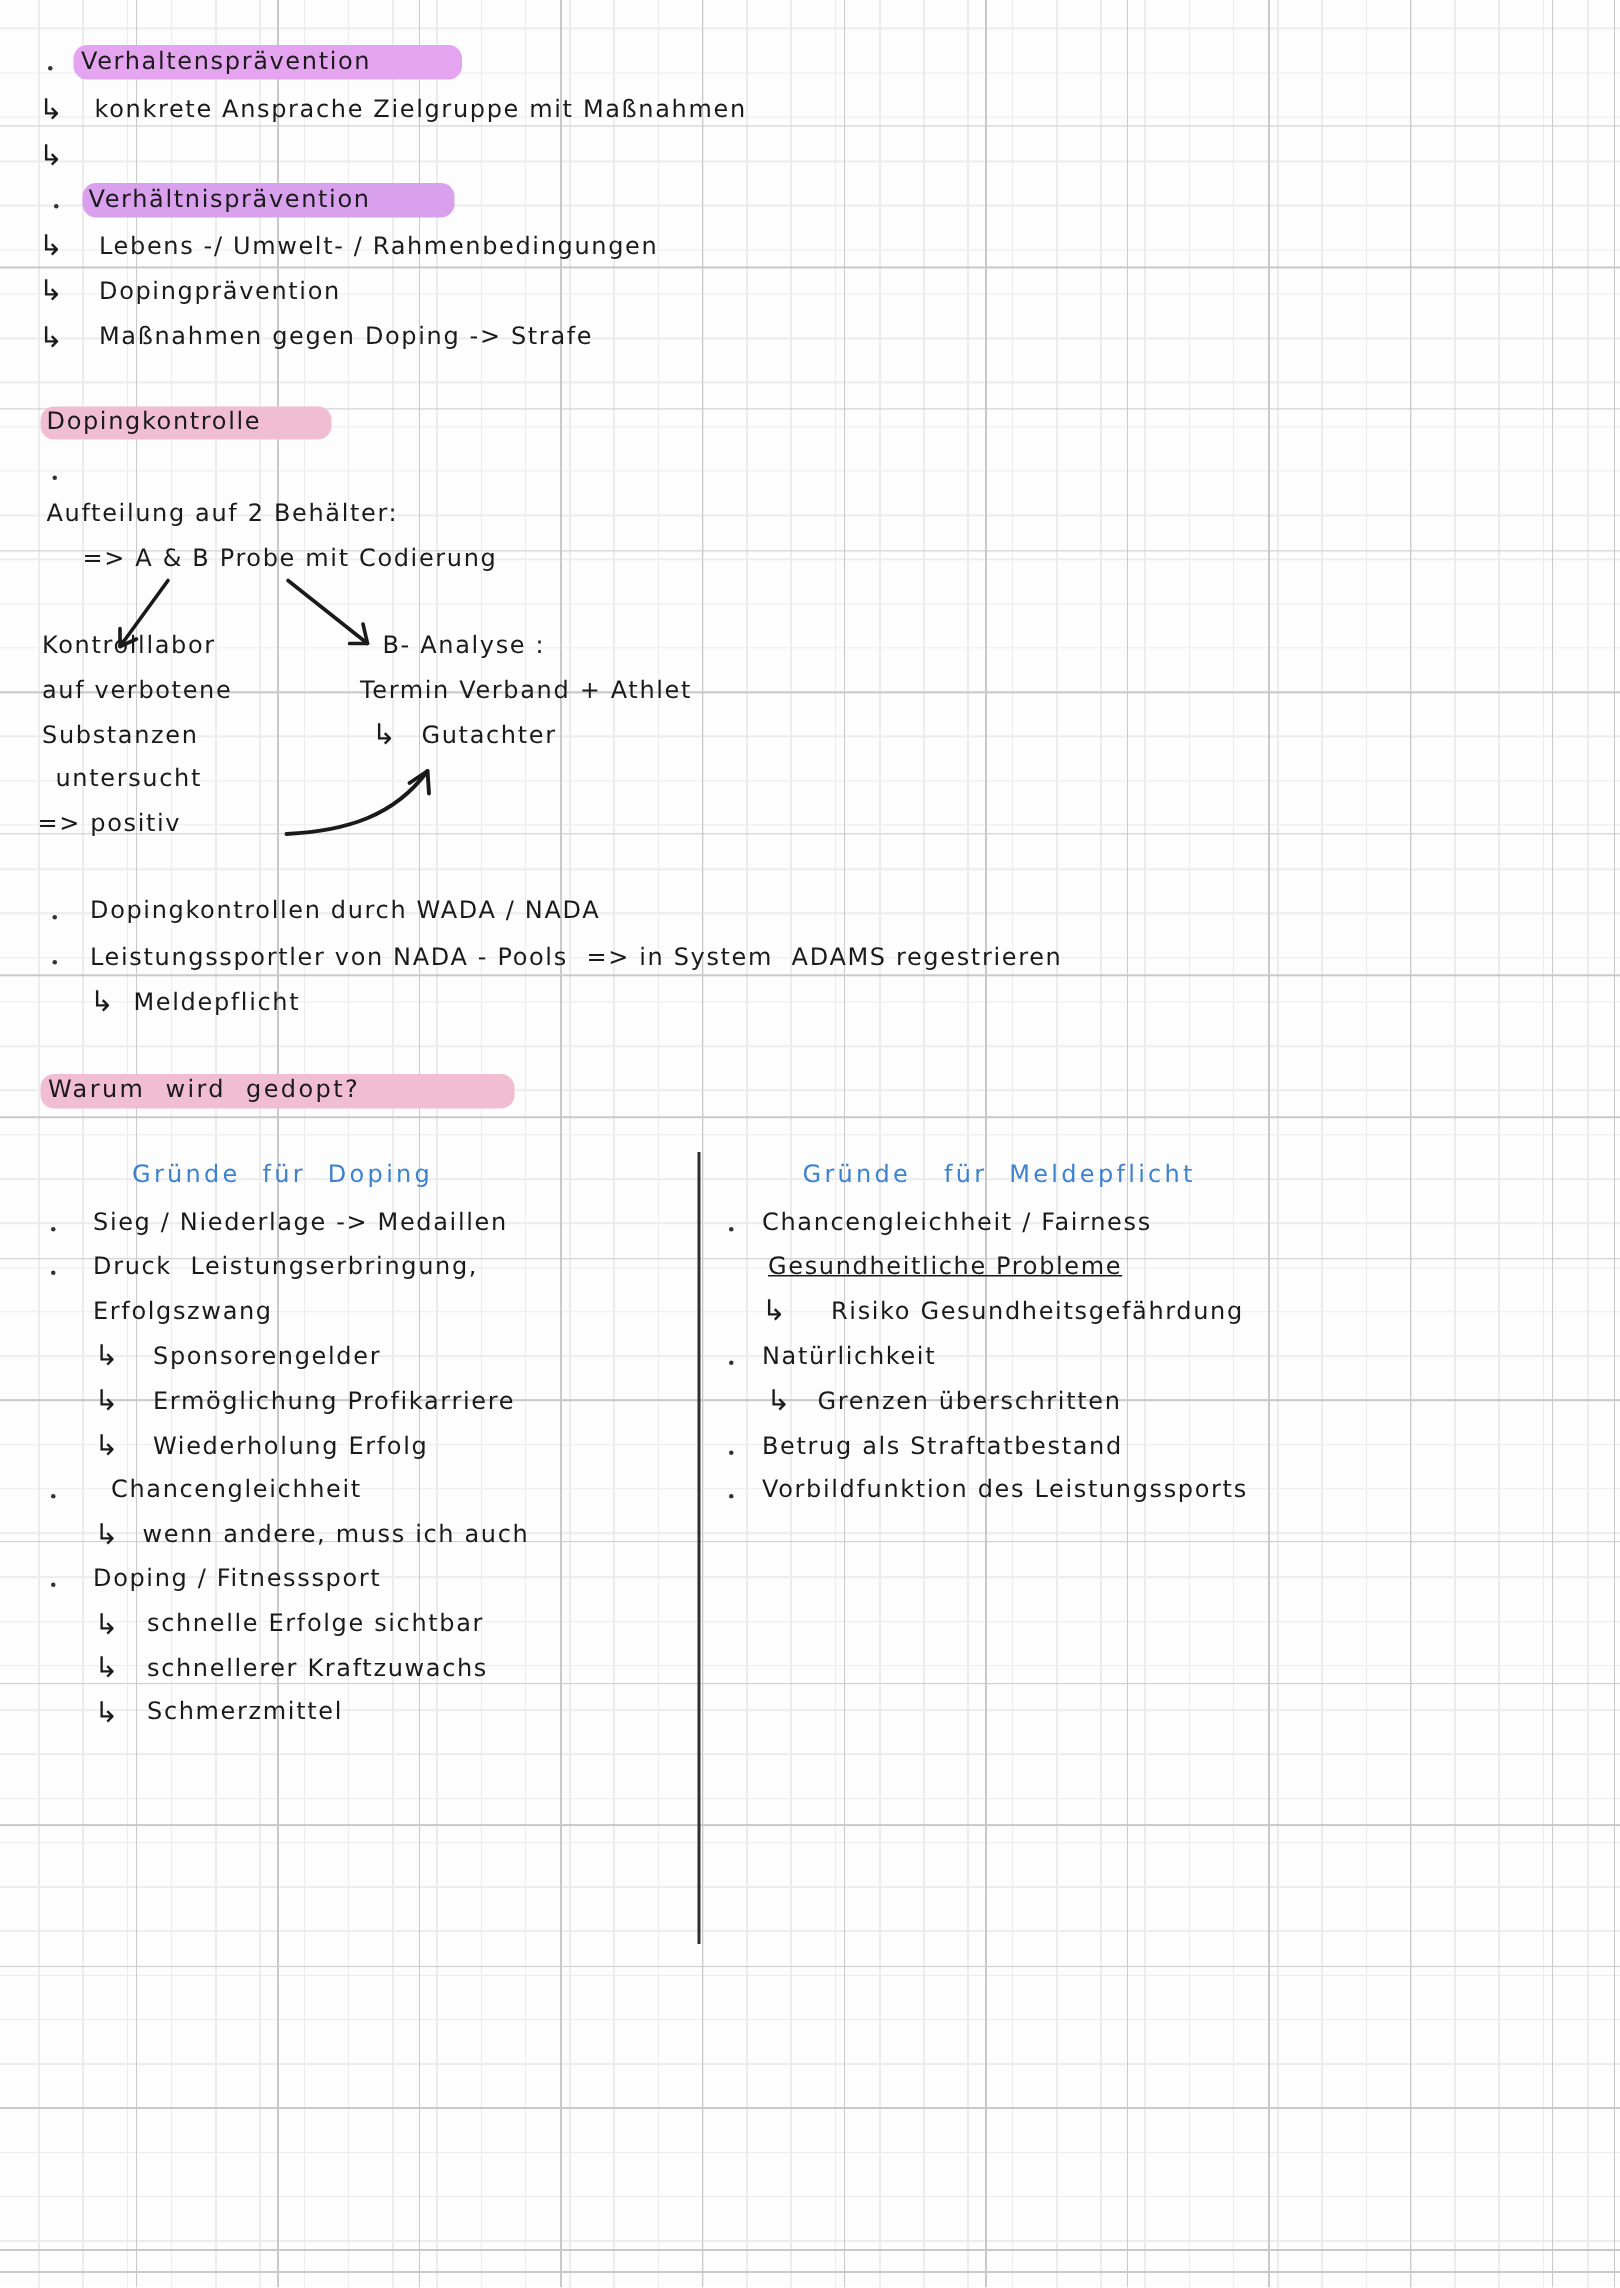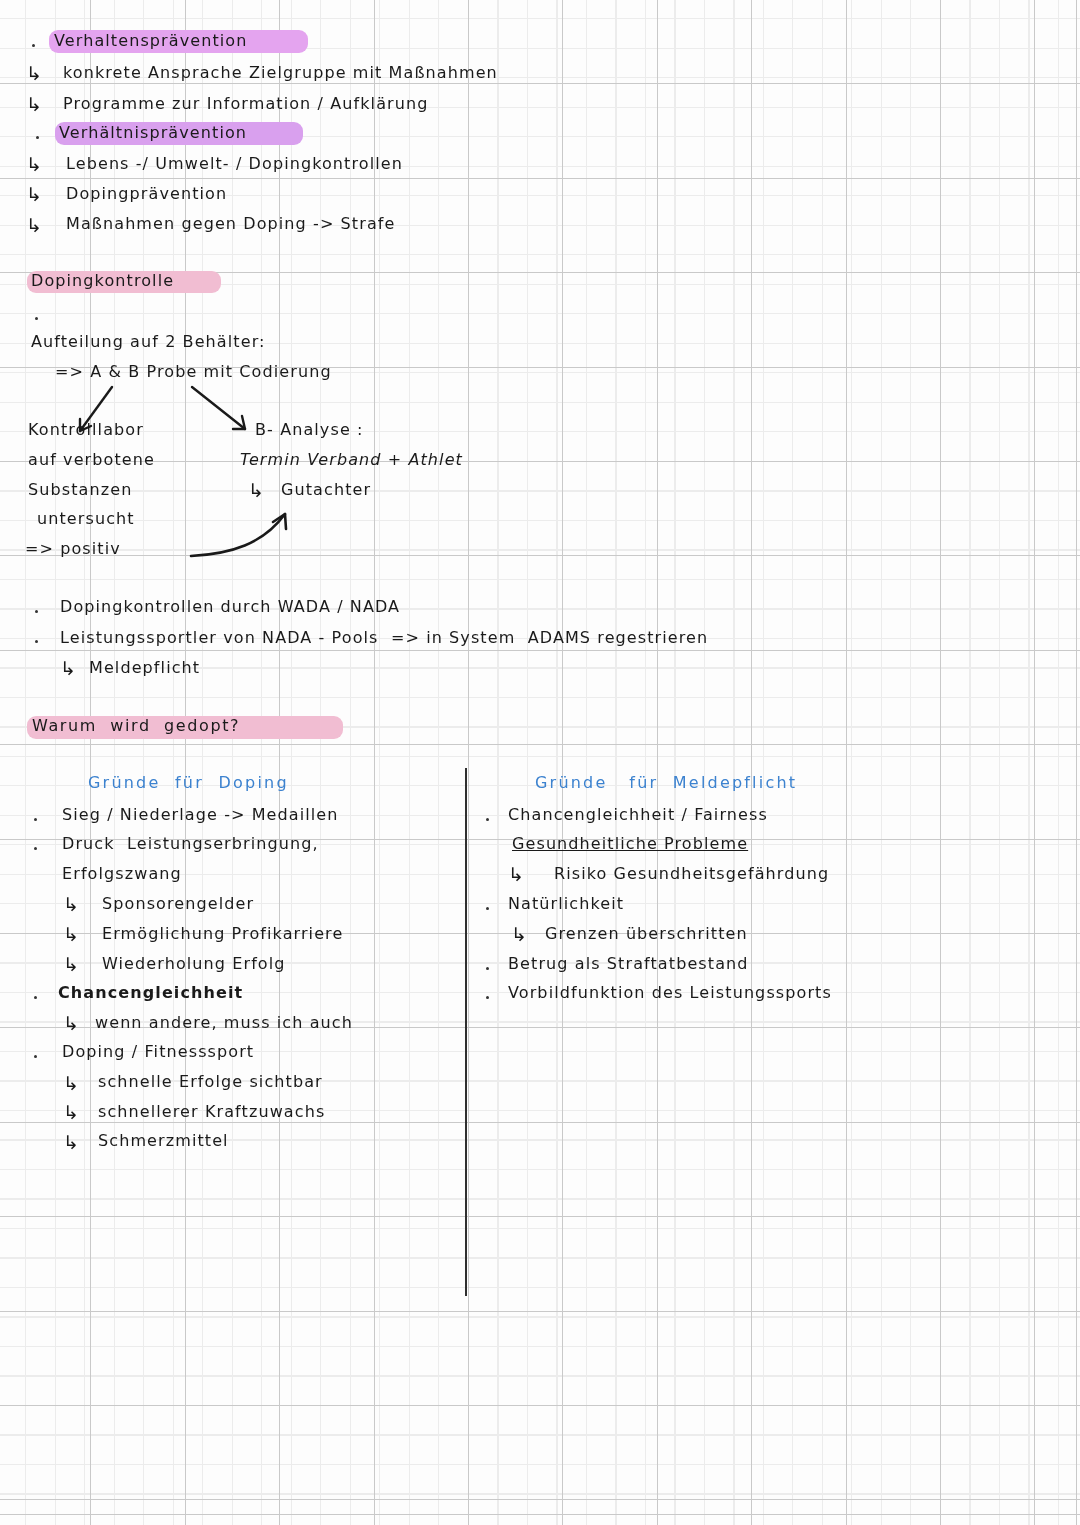--- a/index.html
+++ b/index.html
@@ -83,28 +83,27 @@
 <div id="page">
 
   <div class="hl hl-purple" style="left:49px; top:30px; width:259px; height:23px;"></div>
   <span class="dot" style="left:32px; top:44px;"></span>
   <span class="hw ontop" style="left:54px; top:33px;">Verhaltensprävention</span>
 
   <span class="sub" style="left:26px; top:64px;">↳</span>
   <span class="hw" style="left:63px; top:65px;">konkrete Ansprache Zielgruppe mit Maßnahmen</span>
 
   <span class="sub" style="left:26px; top:95px;">↳</span>
-  <span class="hw" style="left:63px; top:96px;">Programme zur Information / Aufklärung</span>
 
   <div class="hl hl-violet" style="left:55px; top:122px; width:248px; height:23px;"></div>
   <span class="dot" style="left:36px; top:136px;"></span>
   <span class="hw ontop" style="left:59px; top:125px;">Verhältnisprävention</span>
 
   <span class="sub" style="left:26px; top:155px;">↳</span>
-  <span class="hw" style="left:66px; top:156px;">Lebens -/ Umwelt- / Dopingkontrollen</span>
+  <span class="hw" style="left:66px; top:156px;">Lebens -/ Umwelt- / Rahmenbedingungen</span>
 
   <span class="sub" style="left:26px; top:185px;">↳</span>
   <span class="hw" style="left:66px; top:186px;">Dopingprävention</span>
 
   <span class="sub" style="left:26px; top:216px;">↳</span>
   <span class="hw" style="left:66px; top:216px;">Maßnahmen gegen Doping -&gt; Strafe</span>
 
   <div class="hl hl-pink" style="left:27px; top:271px; width:194px; height:22px;"></div>
   <span class="hw ontop" style="left:31px; top:273px;">Dopingkontrolle</span>
 
@@ -124,21 +123,21 @@
     <path d="M57 44 L54 31 M57 44 L45 44" stroke="#1a1a1a" stroke-width="2.4" fill="none" stroke-linecap="round"></path>
   </svg>
 
   <span class="hw" style="left:28px; top:422px;">Kontrolllabor</span>
   <span class="hw" style="left:28px; top:452px;">auf verbotene</span>
   <span class="hw" style="left:28px; top:482px;">Substanzen</span>
   <span class="hw" style="left:37px; top:511px;">untersucht</span>
   <span class="hw" style="left:25px; top:541px;">=&gt; positiv</span>
 
   <span class="hw" style="left:255px; top:422px;">B- Analyse :</span>
-  <span class="hw" style="left:240px; top:452px;font-style:italic;">Termin Verband + Athlet</span>
+  <span class="hw" style="left:240px; top:452px;">Termin Verband + Athlet</span>
   <span class="sub" style="left:248px; top:481px;">↳</span>
   <span class="hw" style="left:281px; top:482px;">Gutachter</span>
 
   <svg class="arrow" style="left:185px; top:500px;" width="130" height="66" viewBox="0 0 130 66">
     <path d="M6 56 C46 54, 78 44, 100 14" stroke="#1a1a1a" stroke-width="2.6" fill="none" stroke-linecap="round"></path>
     <path d="M100 14 L88 22 M100 14 L101 29" stroke="#1a1a1a" stroke-width="2.6" fill="none" stroke-linecap="round"></path>
   </svg>
 
   <span class="dot" style="left:35px; top:610px;"></span>
   <span class="hw" style="left:60px; top:599px;">Dopingkontrollen durch WADA / NADA</span>
@@ -167,21 +166,21 @@
   <span class="sub" style="left:63px; top:895px;">↳</span>
   <span class="hw" style="left:102px; top:896px;">Sponsorengelder</span>
 
   <span class="sub" style="left:63px; top:925px;">↳</span>
   <span class="hw" style="left:102px; top:926px;">Ermöglichung Profikarriere</span>
 
   <span class="sub" style="left:63px; top:955px;">↳</span>
   <span class="hw" style="left:102px; top:956px;">Wiederholung Erfolg</span>
 
   <span class="dot" style="left:34px; top:996px;"></span>
-  <span class="hw" style="left:58px; top:985px;font-weight:bold;">Chancengleichheit</span>
+  <span class="hw" style="left:74px; top:985px;">Chancengleichheit</span>
 
   <span class="sub" style="left:63px; top:1014px;">↳</span>
   <span class="hw" style="left:95px; top:1015px;">wenn andere, muss ich auch</span>
 
   <span class="dot" style="left:34px; top:1055px;"></span>
   <span class="hw" style="left:62px; top:1044px;">Doping / Fitnesssport</span>
 
   <span class="sub" style="left:63px; top:1074px;">↳</span>
   <span class="hw" style="left:98px; top:1074px;">schnelle Erfolge sichtbar</span>
 

